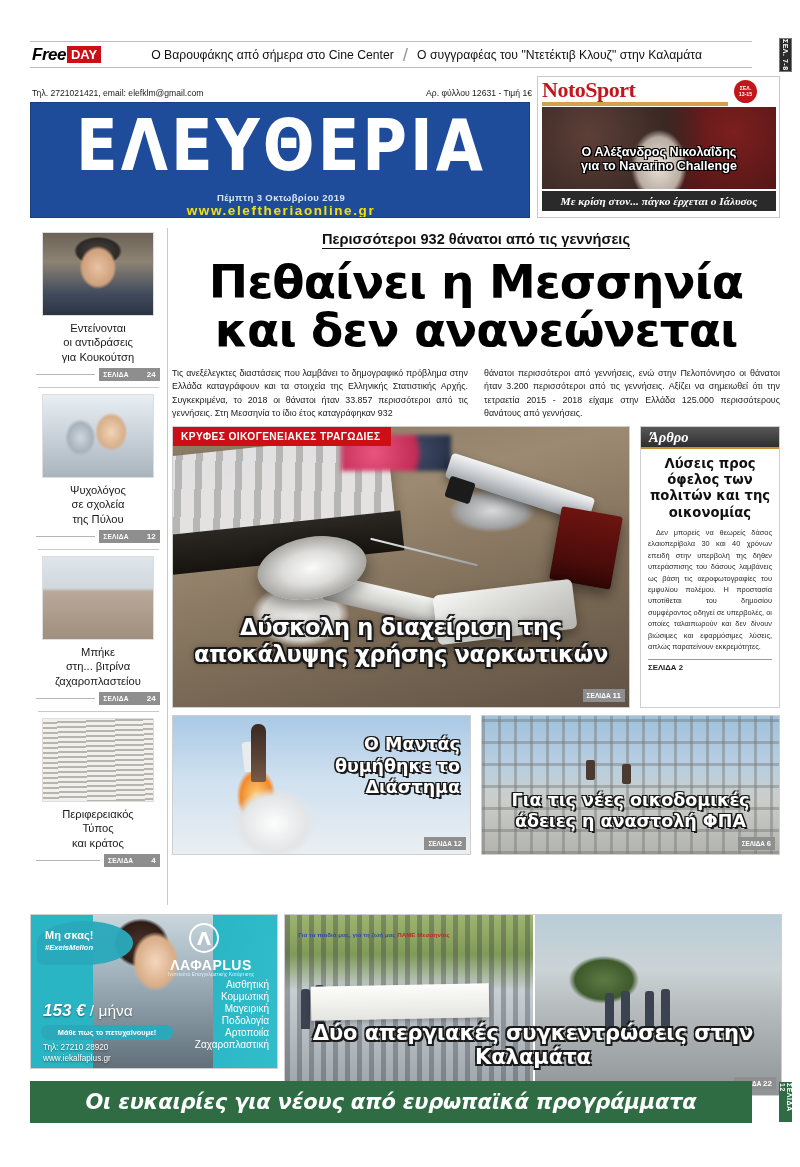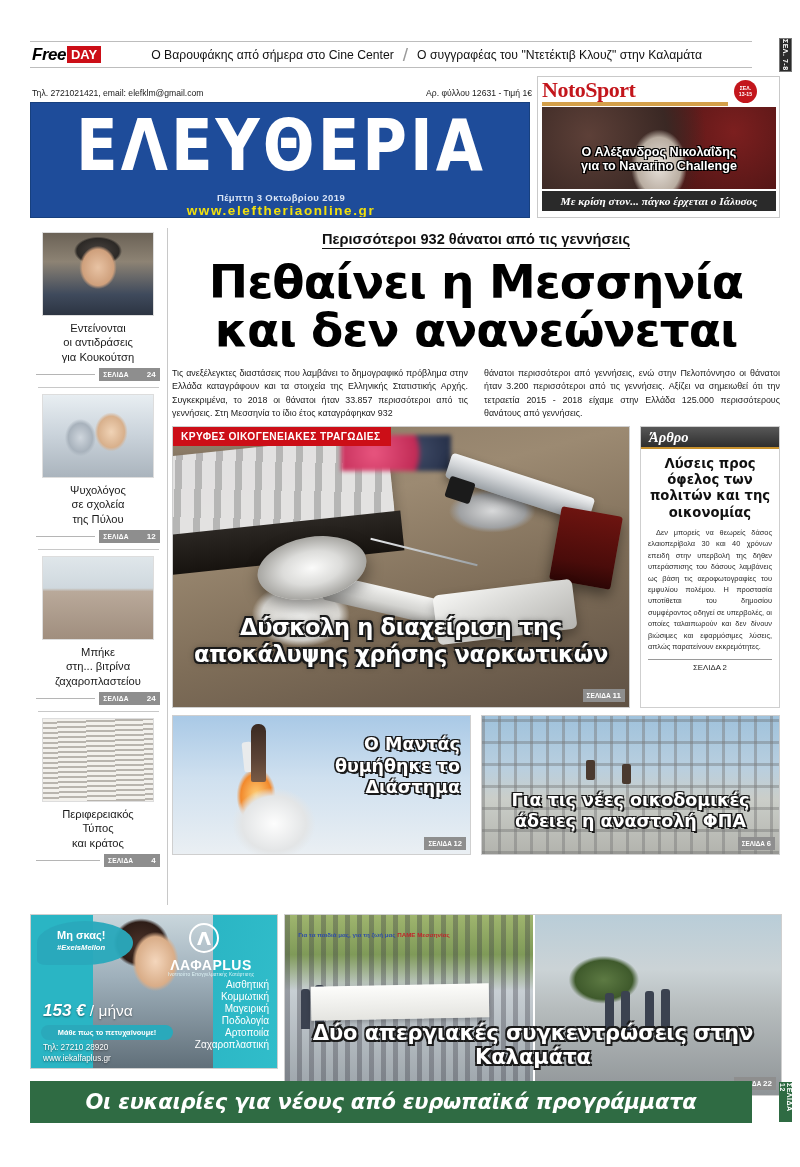--- a/index.html
+++ b/index.html
@@ -271,21 +271,21 @@
   .article-title {
     text-align:center; font-size: 13.2px; font-weight:700; line-height:1.22;
     padding: 7px 6px 4px 6px; color:#111;
     font-family:"DejaVu Sans", sans-serif;
   }
   .article-body {
     font-size: 7.4px; line-height: 1.55; text-align: justify; color:#2a2a2a;
     padding: 2px 7px 0 7px; text-indent: 8px;
   }
   .article-foot { margin: 6px 7px 5px 7px; border-top:1px solid #9a9a9a; padding-top: 3px;
-    text-align:center; font-size: 7.8px; font-weight:400; color:#222; }
+    text-align:left; font-size: 7.8px; font-weight:700; color:#222; }
 
   
   .small-row { display:flex; gap: 10px; margin-top: 7px; }
   .small-box { position:relative; width: 299px; height: 140px; border:1px solid #cfcfcf; overflow:hidden; }
   .ph-shuttle {
     background:
       radial-gradient(ellipse 58px 50px at 34% 78%, #fdfdfd 0%, #e3e5e6 55%, rgba(255,255,255,0) 72%),
       radial-gradient(ellipse 28px 40px at 28% 58%, #ffd27a 0%, #f2892c 55%, rgba(0,0,0,0) 70%),
       linear-gradient(180deg, #a9c9e6 0%, #cfe0ef 45%, #eaeff3 100%);
   }
@@ -332,21 +332,21 @@
     background:
       radial-gradient(ellipse 30px 38px at 52% 30%, #f4d6bc 0%, #d9ad88 65%, rgba(0,0,0,0) 78%),
       radial-gradient(ellipse 34px 30px at 40% 18%, #4a3128 0%, #2e1d17 70%, rgba(0,0,0,0) 82%),
       linear-gradient(180deg, #c9d6dc 0%, #9fb0bb 40%, #5f6e78 100%);
   }
   .ad-bubble {
     position:absolute; left: 6px; top: 6px; width: 96px; height: 44px;
     background:#2aa9bb; border-radius: 50% 50% 50% 10%; opacity:.96;
   }
   .ad-bubble-txt {
-    position:absolute; left: 14px; top: 14px; width: 84px; color:#fff; line-height:1.25;margin-left:12px;
+    position:absolute; left: 14px; top: 14px; width: 84px; color:#fff; line-height:1.25;
   }
   .ad-bubble-t1 { font-size: 11px; font-weight:700; }
   .ad-bubble-t2 { font-size: 7.6px; font-weight:700; font-style:italic; }
   .ad-price {
     position:absolute; left: 12px; top: 86px; color:#fff; font-size: 15.5px; font-weight:400;
     text-shadow: 0 1px 2px rgba(0,0,0,.45);
   }
   .ad-price b { font-weight:900; font-style:italic; font-size: 17px; }
   .ad-cta {
     position:absolute; left: 10px; top: 110px; width: 132px; height: 15px;

